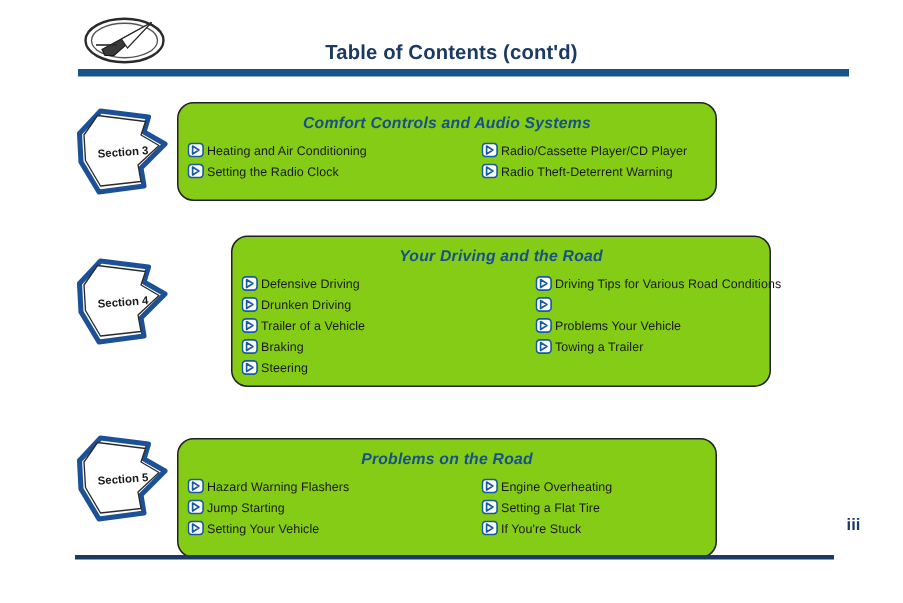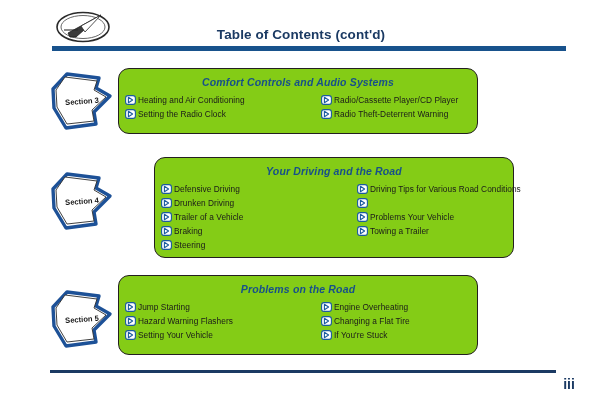--- a/index.html
+++ b/index.html
@@ -128,24 +128,24 @@
 
   
   #footer-rule {
     position: absolute;
     left: 50px; top: 370px;
     width: 506px; height: 2.6px;
     background: #1b3a63;
   }
   #page-number {
     position: absolute;
-    left: 556px; top: 376px;
+    left: 556px; top: 344px;
     width: 26px;
     text-align: center;
-    font-size: 14px;
+    font-size: 11px;
     font-weight: bold;
     color: #1b3a63;
   }
 </style>
 </head>
 <body>
 
 <div id="header">
 
   <div id="logo">
@@ -323,70 +323,70 @@
 <div class="section-block" style="top:275px;">
 
   <div class="sec-tag" style="top:11px;">
     <svg width="74" height="66" viewBox="0 0 74 66" xmlns="http://www.w3.org/2000/svg">
       <path d="M23 6 L55 10 L52 20 L66 28 L50 44 L52 56 L22 60 L10 40 L9 21 Z" fill="#ffffff" stroke="#1d5197" stroke-width="3.4" stroke-linejoin="round"></path>
       <path d="M21 9 L53 13 L50 22 L62 29 L48 42 L50 53 L23 56 L13 39 L12 22 Z" fill="#ffffff" stroke="#2b2b2b" stroke-width="0.9" stroke-linejoin="round"></path>
     </svg>
     <div class="sec-tag-label">Section 5</div>
   </div>
 
-  <div class="sec-box" style="top:0px; height:80px;">
+  <div class="sec-box" style="top:17px; height:80px;">
     <div class="sec-heading">Problems on the Road</div>
     <div class="cols">
       <div class="col col-1">
         <div class="toc-item">
           <span class="bullet">
             <svg width="11" height="10" viewBox="0 0 11 10">
                 <rect x="0.6" y="0.6" width="9.8" height="8.8" rx="2.4" fill="#ffffff" stroke="#1a5a9e" stroke-width="1.1"></rect>
                 <path d="M3.4 2.3 L7.6 5 L3.4 7.7 Z" fill="none" stroke="#1a5a9e" stroke-width="1.1" stroke-linejoin="round"></path>
               </svg>
           </span>
+          <span class="toc-label">Hazard Warning Flashers</span>
+        </div>
+        <div class="toc-item">
+          <span class="bullet">
+            <svg width="11" height="10" viewBox="0 0 11 10">
+                <rect x="0.6" y="0.6" width="9.8" height="8.8" rx="2.4" fill="#ffffff" stroke="#1a5a9e" stroke-width="1.1"></rect>
+                <path d="M3.4 2.3 L7.6 5 L3.4 7.7 Z" fill="none" stroke="#1a5a9e" stroke-width="1.1" stroke-linejoin="round"></path>
+              </svg>
+          </span>
           <span class="toc-label">Jump Starting</span>
         </div>
         <div class="toc-item">
           <span class="bullet">
             <svg width="11" height="10" viewBox="0 0 11 10">
                 <rect x="0.6" y="0.6" width="9.8" height="8.8" rx="2.4" fill="#ffffff" stroke="#1a5a9e" stroke-width="1.1"></rect>
                 <path d="M3.4 2.3 L7.6 5 L3.4 7.7 Z" fill="none" stroke="#1a5a9e" stroke-width="1.1" stroke-linejoin="round"></path>
               </svg>
           </span>
-          <span class="toc-label">Hazard Warning Flashers</span>
-        </div>
-        <div class="toc-item">
-          <span class="bullet">
-            <svg width="11" height="10" viewBox="0 0 11 10">
-                <rect x="0.6" y="0.6" width="9.8" height="8.8" rx="2.4" fill="#ffffff" stroke="#1a5a9e" stroke-width="1.1"></rect>
-                <path d="M3.4 2.3 L7.6 5 L3.4 7.7 Z" fill="none" stroke="#1a5a9e" stroke-width="1.1" stroke-linejoin="round"></path>
-              </svg>
-          </span>
           <span class="toc-label">Setting Your Vehicle</span>
         </div>
       </div>
       <div class="col col-2">
         <div class="toc-item">
           <span class="bullet">
             <svg width="11" height="10" viewBox="0 0 11 10">
                 <rect x="0.6" y="0.6" width="9.8" height="8.8" rx="2.4" fill="#ffffff" stroke="#1a5a9e" stroke-width="1.1"></rect>
                 <path d="M3.4 2.3 L7.6 5 L3.4 7.7 Z" fill="none" stroke="#1a5a9e" stroke-width="1.1" stroke-linejoin="round"></path>
               </svg>
           </span>
           <span class="toc-label">Engine Overheating</span>
         </div>
         <div class="toc-item">
           <span class="bullet">
             <svg width="11" height="10" viewBox="0 0 11 10">
                 <rect x="0.6" y="0.6" width="9.8" height="8.8" rx="2.4" fill="#ffffff" stroke="#1a5a9e" stroke-width="1.1"></rect>
                 <path d="M3.4 2.3 L7.6 5 L3.4 7.7 Z" fill="none" stroke="#1a5a9e" stroke-width="1.1" stroke-linejoin="round"></path>
               </svg>
           </span>
-          <span class="toc-label">Changing a Flat Tire</span>
+          <span class="toc-label">Setting a Flat Tire</span>
         </div>
         <div class="toc-item">
           <span class="bullet">
             <svg width="11" height="10" viewBox="0 0 11 10">
                 <rect x="0.6" y="0.6" width="9.8" height="8.8" rx="2.4" fill="#ffffff" stroke="#1a5a9e" stroke-width="1.1"></rect>
                 <path d="M3.4 2.3 L7.6 5 L3.4 7.7 Z" fill="none" stroke="#1a5a9e" stroke-width="1.1" stroke-linejoin="round"></path>
               </svg>
           </span>
           <span class="toc-label">If You're Stuck</span>
         </div>

